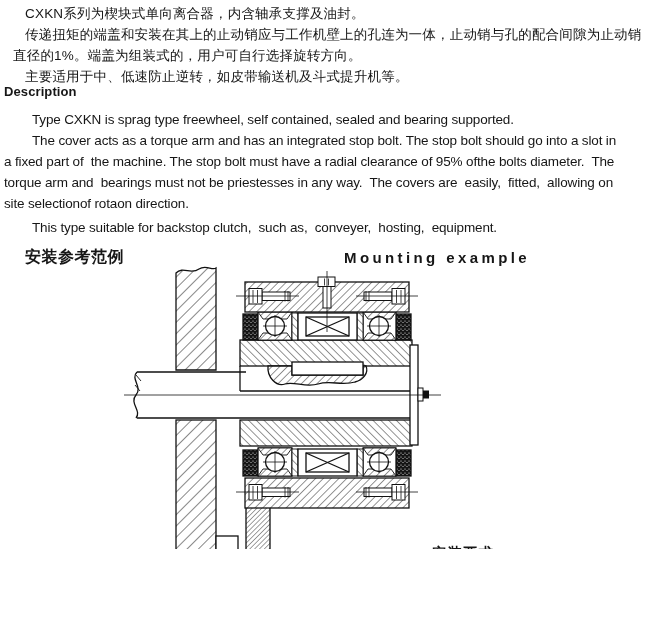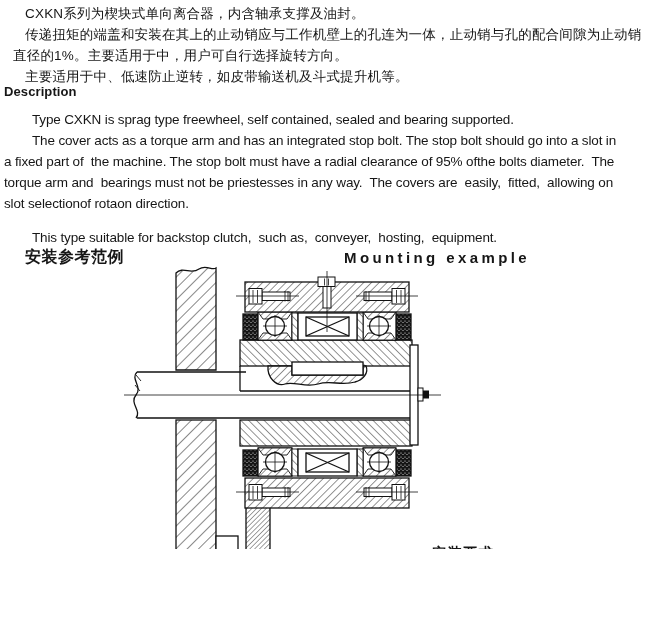--- a/index.html
+++ b/index.html
@@ -5,46 +5,46 @@
   html,body{margin:0;padding:0;background:#fff;}
   .page{position:relative;width:650px;height:549px;background:#fff;overflow:hidden;
         font-family:"Liberation Sans","DejaVu Sans",sans-serif;color:#161616;text-decoration:underline;}
   .abs{position:absolute;}
   .line{white-space:pre;line-height:21px;}
   .zh-body{left:13px;top:3px;font-size:13.5px;letter-spacing:0.2px;}
   .zh-body .indent{padding-left:12px;}
   .desc-heading{left:4px;top:84px;font-size:13px;font-weight:bold;letter-spacing:0.1px;}
   .en-body{left:4px;top:109px;font-size:13.5px;letter-spacing:-0.15px;}
   .en-body .indent{padding-left:28px;}
-  .en-body .gap{margin-top:13px;}
+  .en-body .gap{margin-top:3px;}
   .zh-section-heading{left:25px;top:247px;font-size:16px;font-weight:bold;letter-spacing:0.5px;}
   .en-section-heading{left:344px;top:249px;font-size:15px;font-weight:bold;letter-spacing:3.4px;}
   .note-heading{left:432px;top:544px;font-size:14.5px;font-weight:bold;letter-spacing:1px;text-align:center;}
   .note-body{left:446px;top:561px;font-size:12.5px;letter-spacing:0.5px;margin-left:7px;}
   svg.diagram{position:absolute;left:0;top:0;}
 </style>
 </head>
 <body>
 
 <div class="page">
 
   <div class="abs zh-body">
     <div class="line indent">CXKN系列为楔块式单向离合器，内含轴承支撑及油封。</div>
     <div class="line indent">传递扭矩的端盖和安装在其上的止动销应与工作机壁上的孔连为一体，止动销与孔的配合间隙为止动销</div>
-    <div class="line">直径的1%。主要适用于中，用户可自行选择旋转方向。</div>
+    <div class="line">直径的1%。端盖为组装式的，用户可自行选择旋转方向。</div>
     <div class="line indent">主要适用于中、低速防止逆转，如皮带输送机及斗式提升机等。</div>
   </div>
 
   <div class="abs desc-heading">Description</div>
   <div class="abs en-body">
     <div class="line indent">Type CXKN is sprag type freewheel, self contained, sealed and bearing supported.</div>
     <div class="line indent">The cover acts as a torque arm and has an integrated stop bolt. The stop bolt should go into a slot in</div>
     <div class="line">a fixed part of  the machine. The stop bolt must have a radial clearance of 95% ofthe bolts diameter.  The</div>
     <div class="line">torque arm and  bearings must not be priestesses in any way.  The covers are  easily,  fitted,  allowing on</div>
-    <div class="line">slot selectionof rotaon direction.</div>
+    <div class="line">site selectionof rotaon direction.</div>
     <div class="line indent gap">This type suitable for backstop clutch,  such as,  conveyer,  hosting,  equipment.</div>
   </div>
 
   <div class="abs zh-section-heading">安装参考范例</div>
   <div class="abs en-section-heading">Mounting example</div>
 
   <div class="abs note-heading">安装要求：</div>
   <div class="abs note-body">拐臂轴与配合孔要留有间隙。</div>
 
   <svg class="diagram" width="650" height="639" viewBox="0 0 650 639" aria-hidden="true">

